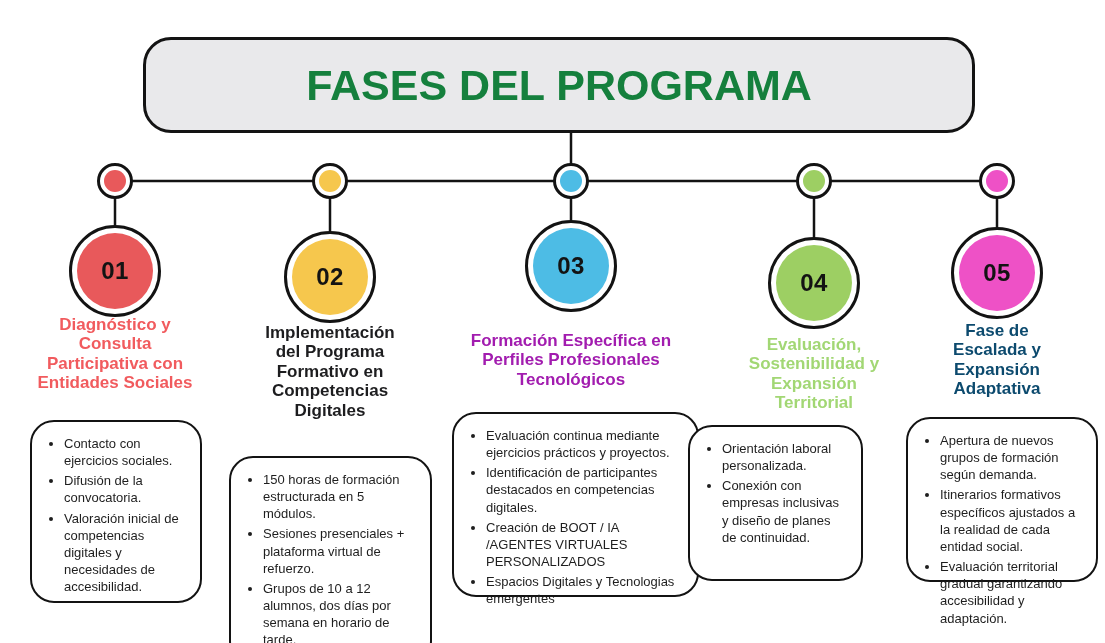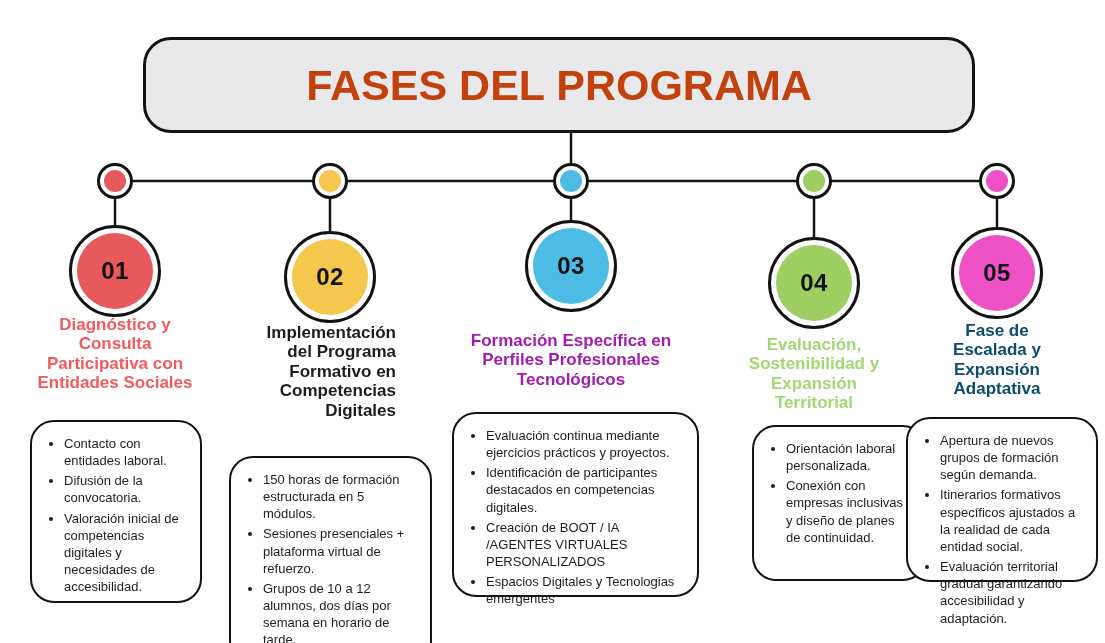--- a/index.html
+++ b/index.html
@@ -22,21 +22,21 @@
     border-radius: 28px;
     box-sizing: border-box;
     display: flex; align-items: center; justify-content: center;
     z-index: 2;
   }
   .header-box h1 {
     margin: 0;
     font-size: 43px;
     font-weight: 800;
     letter-spacing: 0px;
-    color: #c2410c;
+    color: #15803d;
     white-space: nowrap;
   }
 
   .dot {
     position: absolute;
     width: 36px; height: 36px;
     background: #ffffff;
     border: 3px solid #131313;
     border-radius: 50%;
     box-sizing: border-box;
@@ -119,36 +119,36 @@
     <div class="big-circle" style="left: 69px; top: 225px;">
       <span class="big-inner" style="background: rgb(232, 89, 91);"></span>
       <span class="num">01</span>
     </div>
     <div class="phase-title" style="left: 20px; top: 315px; width: 190px; color: rgb(241, 91, 94);">Diagnóstico y
 Consulta
 Participativa con
 Entidades Sociales</div>
     <div class="phase-box" style="left: 30px; top: 420px; width: 172px; height: 183px;">
       <ul>
-            <li>Contacto con entidades laboral.</li>
+            <li>Contacto con ejercicios sociales.</li>
             <li>Difusión de la convocatoria.</li>
             <li>Valoración inicial de competencias digitales y necesidades de accesibilidad.</li>
           </ul>
     </div>
   </div>
 
   <div class="phase">
     <div class="dot" style="left: 312px; top: 163px;">
       <span class="dot-inner" style="background: rgb(246, 199, 77);"></span>
     </div>
     <div class="big-circle" style="left: 284px; top: 231px; align-items: center;">
       <span class="big-inner" style="background: rgb(246, 199, 77);"></span>
       <span class="num">02</span>
     </div>
-    <div class="phase-title" style="left: 236px; top: 323px; width: 160px; color: rgb(29, 29, 31); text-align: right;">Implementación
+    <div class="phase-title" style="left: 250px; top: 323px; width: 160px; color: rgb(29, 29, 31);">Implementación
 del Programa
 Formativo en
 Competencias
 Digitales</div>
     <div class="phase-box" style="left: 229px; top: 424px; width: 203px; height: 209px; margin-top: 32px;">
       <ul>
             <li>150 horas de formación estructurada en 5 módulos.</li>
             <li>Sesiones presenciales + plataforma virtual de refuerzo.</li>
             <li>Grupos de 10 a 12 alumnos, dos días por semana en horario de tarde.</li>
           </ul>
@@ -181,21 +181,21 @@
       <span class="dot-inner" style="background: rgb(157, 207, 99);"></span>
     </div>
     <div class="big-circle" style="left: 768px; top: 237px;">
       <span class="big-inner" style="background: rgb(157, 207, 99);"></span>
       <span class="num">04</span>
     </div>
     <div class="phase-title" style="left: 709px; top: 335px; width: 210px; color: rgb(162, 215, 116);">Evaluación,
 Sostenibilidad y
 Expansión
 Territorial</div>
-    <div class="phase-box" style="left: 752px; top: 425px; width: 175px; height: 156px;">
+    <div class="phase-box" style="left: 688px; top: 425px; width: 175px; height: 156px;">
       <ul>
             <li>Orientación laboral personalizada.</li>
             <li>Conexión con empresas inclusivas y diseño de planes de continuidad.</li>
           </ul>
     </div>
   </div>
 
   <div class="phase">
     <div class="dot" style="left: 979px; top: 163px;">
       <span class="dot-inner" style="background: rgb(238, 81, 198);"></span>

